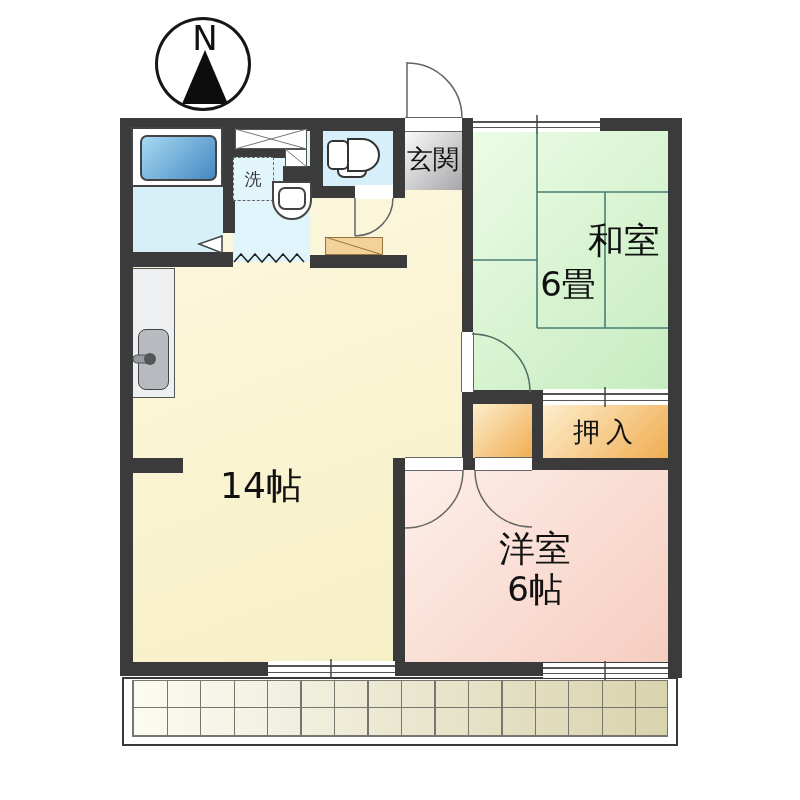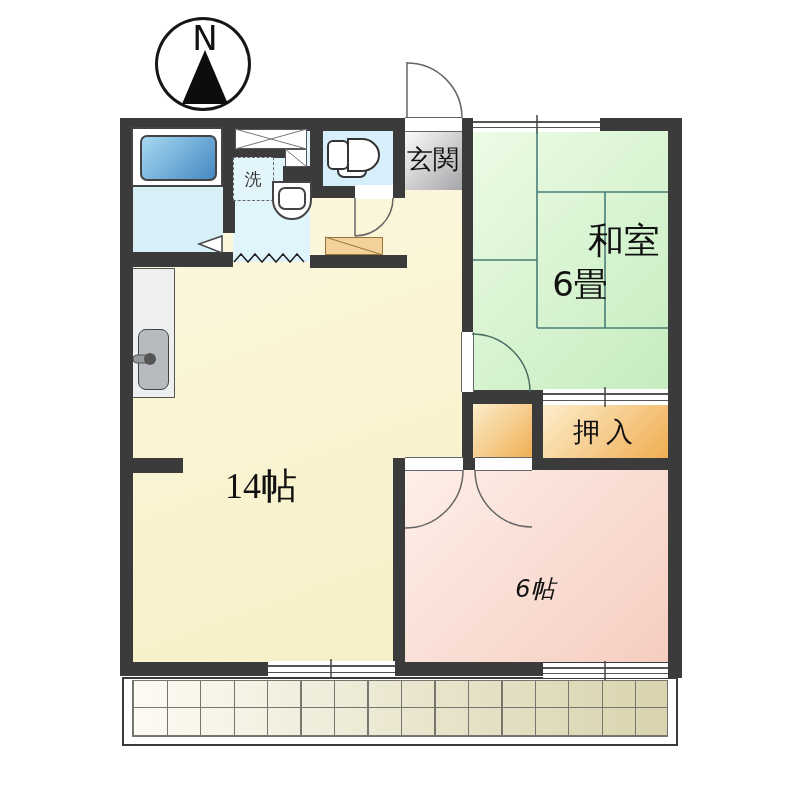--- a/index.html
+++ b/index.html
@@ -148,19 +148,20 @@
     <rect x="338" y="163" width="28" height="14" rx="6" fill="#fff" stroke="#333" stroke-width="2"></rect>
     <path d="M348,139 L362,139 A17,16 0 0 1 362,171 L348,171 Z" fill="#fff" stroke="#333" stroke-width="2"></path>
     <rect x="328" y="141" width="20" height="28" rx="5" fill="#fff" stroke="#333" stroke-width="2"></rect>
 
     <path d="M273,182 h38 v18 a19,19 0 0 1 -38,0 z" fill="#fff" stroke="#444" stroke-width="2"></path>
     <rect x="279" y="188" width="26" height="21" rx="6" fill="#fff" stroke="#444" stroke-width="2"></rect>
   </svg>
 
   <div class="label" style="left:433px;top:159px;font-size:26px;">玄関</div>
   <div class="label" style="left:596px;top:241px;font-size:36px;margin-left:28px;">和室</div>
-  <div class="label" style="left:568px;top:284px;font-size:34px;margin-left:12px;">6畳</div>
-  <div class="label" style="left:261px;top:486px;font-size:36px;font-family:Liberation Serif, serif;">14帖</div>
+  <div class="label" style="left:568px;top:284px;font-size:34px;">6畳</div>
+  <div class="label" style="left:261px;top:486px;font-size:36px;">14帖</div>
   <div class="label" style="left:606px;top:431px;font-size:27px;letter-spacing:6px;">押入</div>
-  <div class="label" style="left:535px;top:589px;font-size:24px;font-style:italic;">6帖</div>
+  <div class="label" style="left:535px;top:549px;font-size:36px;">洋室</div>
+  <div class="label" style="left:535px;top:589px;font-size:34px;">6帖</div>
   <div class="label" style="left:253px;top:179px;font-size:17px;color:#333;">洗</div>
 
 </div>
 
 </body></html>

